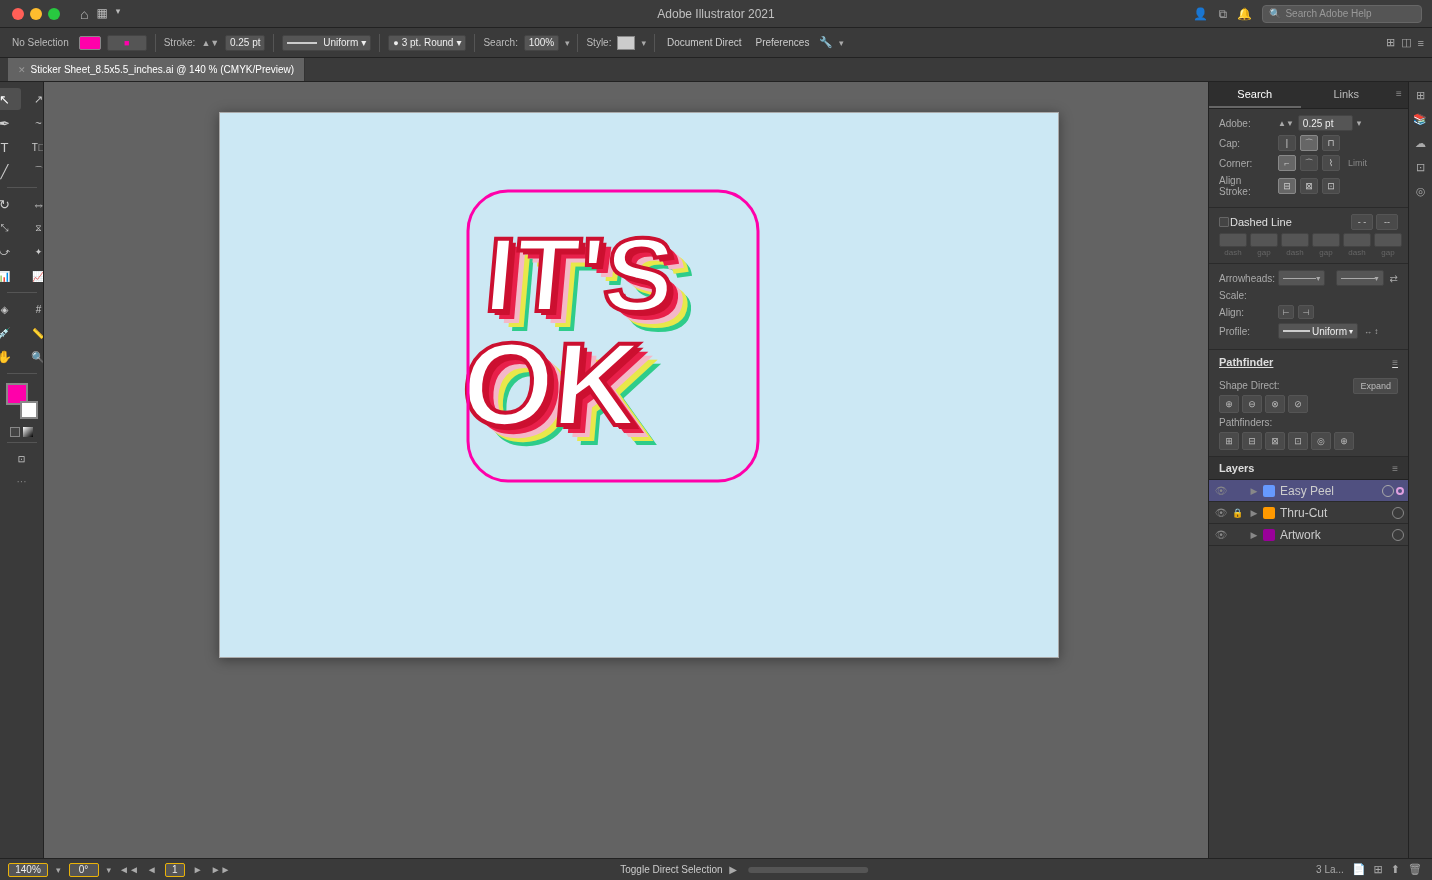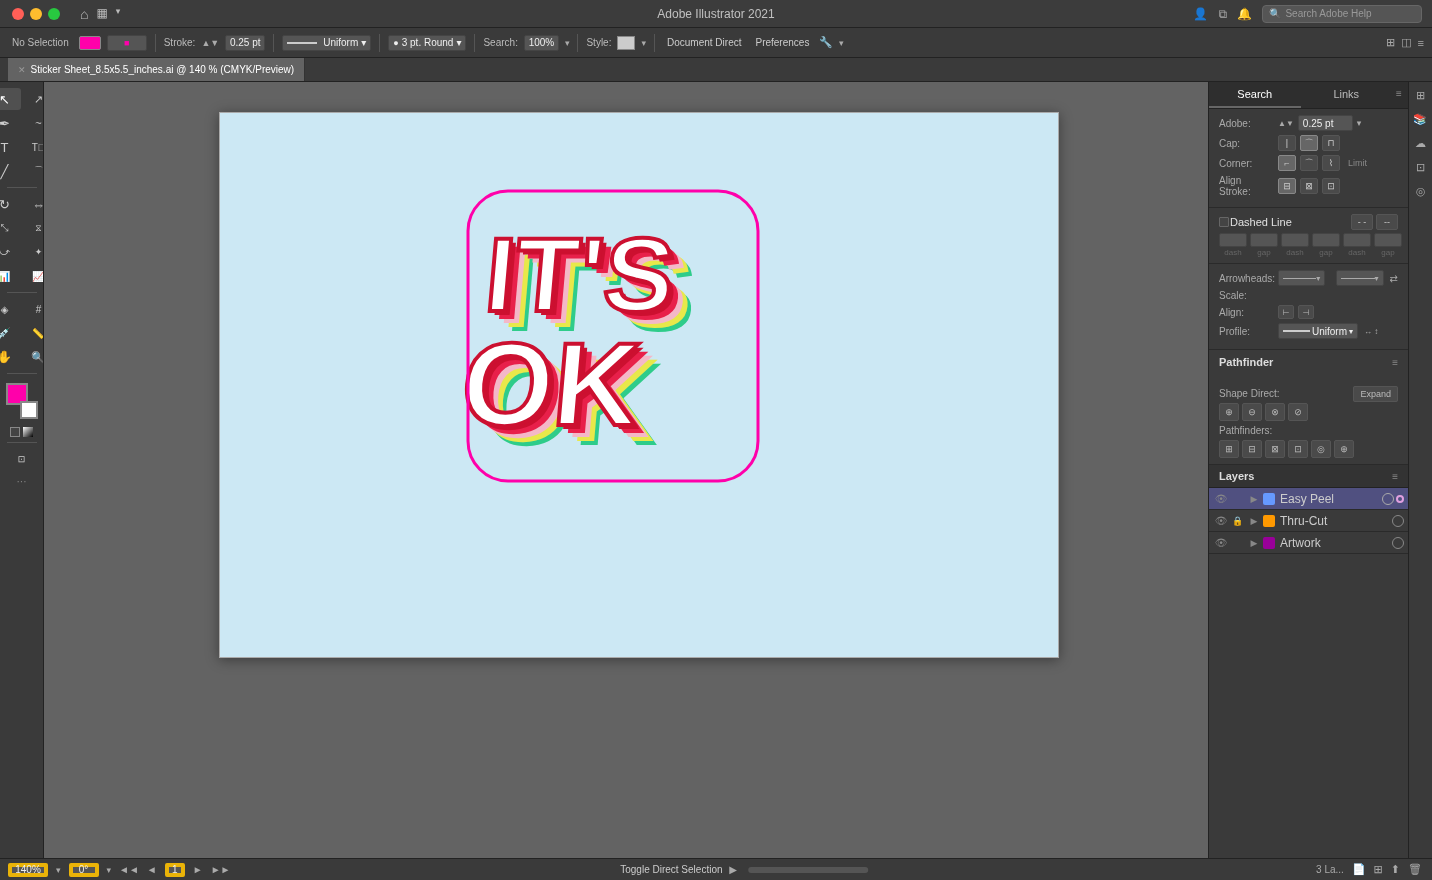--- a/index.html
+++ b/index.html
@@ -334,24 +334,25 @@
       color: #ccc;
     }
     .icon-btn.active {
       background: #666;
       border-color: #888;
     }
     .section-title {
       font-size: 11px;
       color: #ddd;
       font-weight: 600;
-      margin-bottom: 20px;
+      margin-bottom: 12px;
       display: flex;
       align-items: center;
       justify-content: space-between;
+      text-decoration: underline;
     }
     .checkbox-row {
       display: flex;
       align-items: center;
       gap: 1px;
       margin-bottom: 3px;
     }
     .mini-checkbox {
       width: 10px;
       height: 10px;
@@ -509,21 +510,21 @@
       display: flex;
       align-items: center;
       padding: 0 8px;
       gap: 8px;
       font-size: 10px;
       color: #aaa;
       position: relative;
     }
     .bottom-input {
       background: #555;
-      border: 4px solid #eab308;
+      border: 1px solid #eab308;
       border-radius: 2px;
       height: 14px;
       width: 40px;
       font-size: 10px;
       color: #eee;
       display: flex;
       align-items: center;
       justify-content: center;
     }
     #bottom-center {

